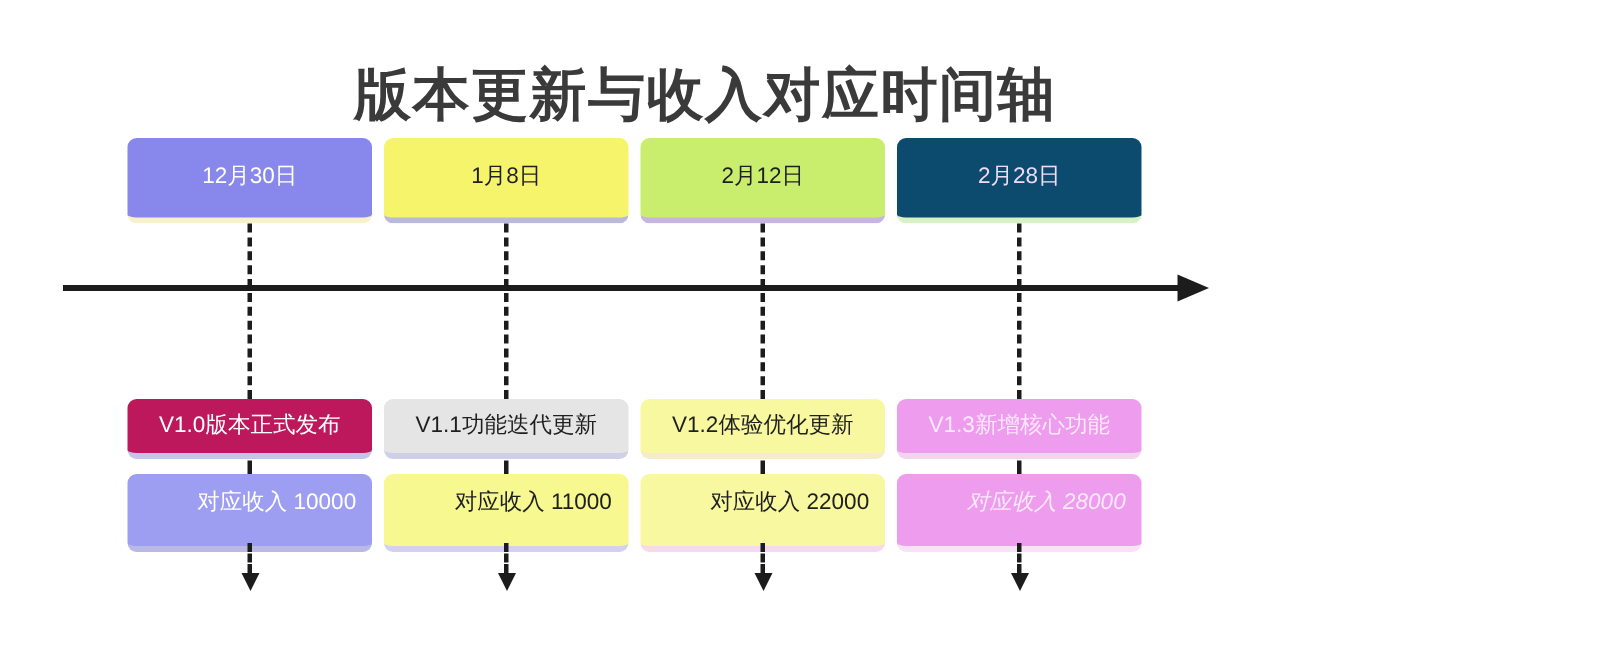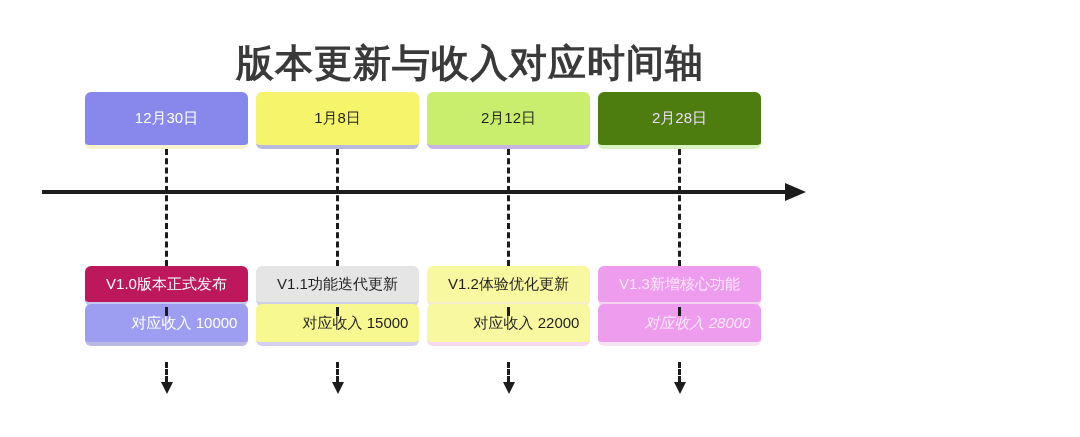--- a/index.html
+++ b/index.html
@@ -64,21 +64,21 @@
     position: absolute;
     left: 0;
     width: 163px;
     border-radius: 6px;
     text-align: center;
     font-size: 15px;
     border-bottom: 4px solid transparent;
   }
   .date-box    { top: 0;     height: 57px; line-height: 52px; font-size: 15px; }
   .version-box { top: 174px; height: 40px; line-height: 35px; }
-  .revenue-box { top: 212px; height: 42px; line-height: 37px; padding-left: 36px; }
+  .revenue-box { top: 224px; height: 52px; line-height: 37px; padding-left: 36px; }
 
   .dash {
     position: absolute;
     left: 50%;
     margin-left: -1.5px;
     width: 0;
     border-left: 3px dashed #1c1c1c;
     z-index: 1;
   }
   .dash-top    { top: 57px;  height: 117px; }
@@ -115,37 +115,37 @@
     <div class="box revenue-box" style="background-color: rgb(157, 157, 242); color: rgb(255, 255, 255); border-bottom-color: rgb(185, 185, 228);">对应收入 10000</div>
     <div class="dash dash-bottom"></div>
     <div class="down-arrow"></div>
   </div>
 
   <div class="col col1">
     <div class="box date-box" style="background-color: rgb(246, 244, 106); color: rgb(31, 31, 31); border-bottom-color: rgb(185, 185, 220);">1月8日</div>
     <div class="dash dash-top"></div>
     <div class="box version-box" style="background-color: #e5e5e5; color: rgb(31, 31, 31); border-bottom-color: rgb(207, 207, 232);">V1.1功能迭代更新</div>
     <div class="dash dash-mid"></div>
-    <div class="box revenue-box" style="background-color: rgb(248, 248, 144); color: rgb(31, 31, 31); border-bottom-color: rgb(213, 208, 238);">对应收入 15000</div>
+    <div class="box revenue-box" style="background-color: rgb(248, 248, 144); color: rgb(31, 31, 31); border-bottom-color: rgb(213, 208, 238);">对应收入 11000</div>
     <div class="dash dash-bottom"></div>
     <div class="down-arrow"></div>
   </div>
 
   <div class="col col2">
     <div class="box date-box" style="background-color: rgb(201, 238, 110); color: rgb(31, 31, 31); border-bottom-color: rgb(198, 180, 226);">2月12日</div>
     <div class="dash dash-top"></div>
     <div class="box version-box" style="background-color: rgb(248, 248, 160); color: rgb(31, 31, 31); border-bottom-color: rgb(245, 236, 202);">V1.2体验优化更新</div>
     <div class="dash dash-mid"></div>
     <div class="box revenue-box" style="background-color: rgb(248, 248, 160); color: rgb(31, 31, 31); border-bottom-color: rgb(246, 217, 236);">对应收入 22000</div>
     <div class="dash dash-bottom"></div>
     <div class="down-arrow"></div>
   </div>
 
   <div class="col col3">
-    <div class="box date-box" style="background-color: #4d7c0f; color: rgb(237, 221, 250); border-bottom-color: rgb(217, 242, 196);">2月28日</div>
+    <div class="box date-box" style="background-color: #0c4a6e; color: rgb(237, 221, 250); border-bottom-color: rgb(217, 242, 196);">2月28日</div>
     <div class="dash dash-top"></div>
     <div class="box version-box" style="background-color: rgb(238, 156, 238); color: rgb(252, 233, 252); border-bottom-color: rgb(243, 212, 238);">V1.3新增核心功能</div>
     <div class="dash dash-mid"></div>
     <div class="box revenue-box" style="background-color: rgb(238, 156, 238); color: rgb(252, 233, 252); border-bottom-color: rgb(247, 228, 243); font-style: italic;">对应收入 28000</div>
     <div class="dash dash-bottom"></div>
     <div class="down-arrow"></div>
   </div>
 
 </div>
 

